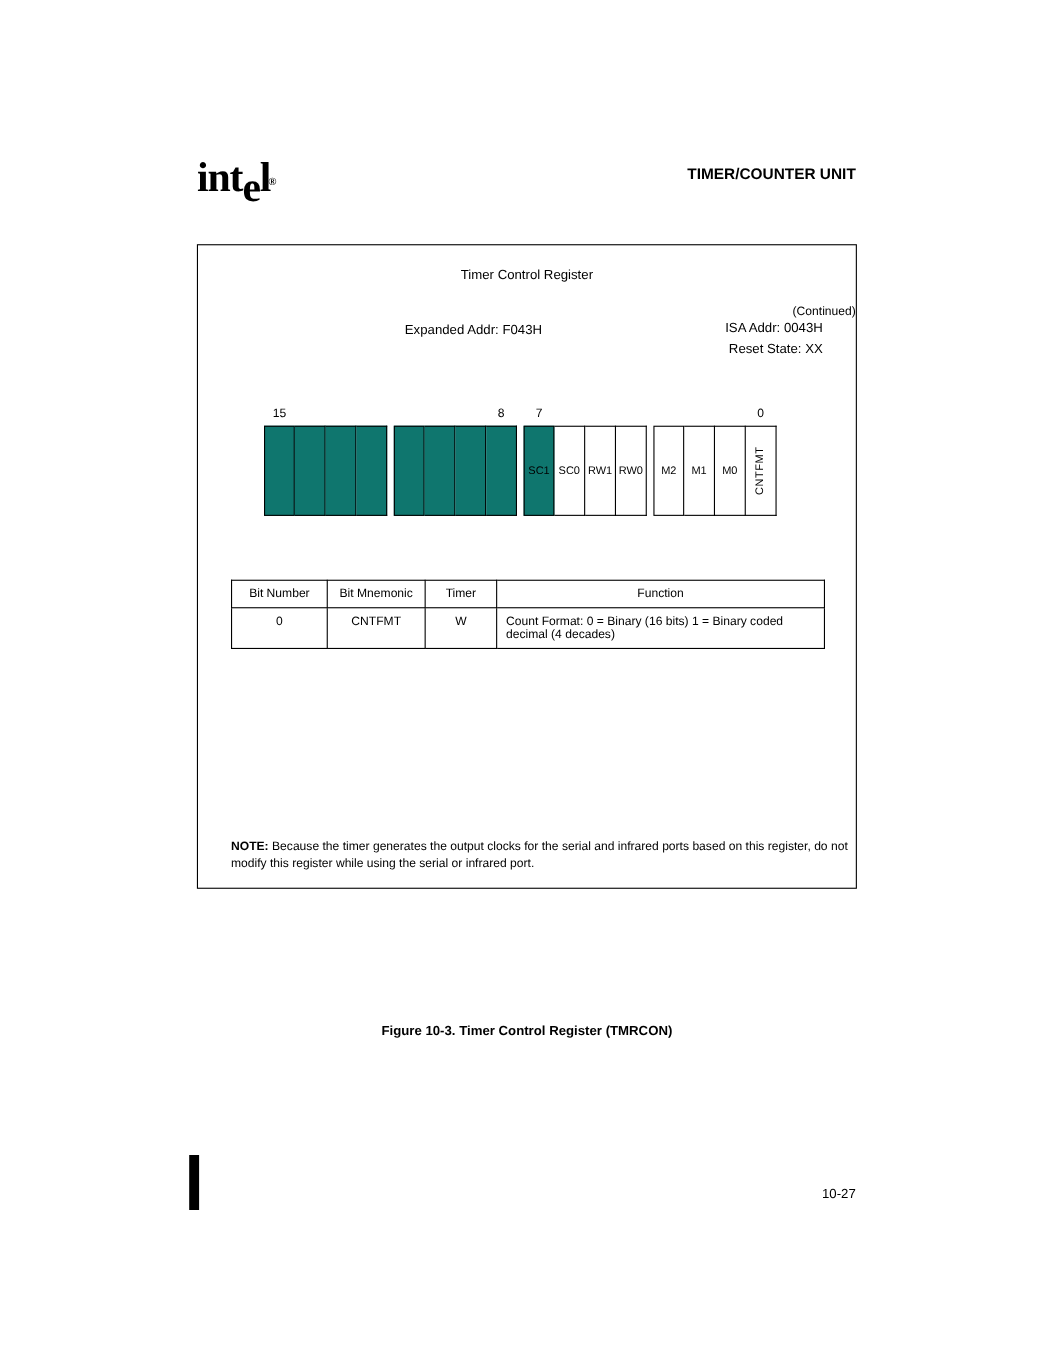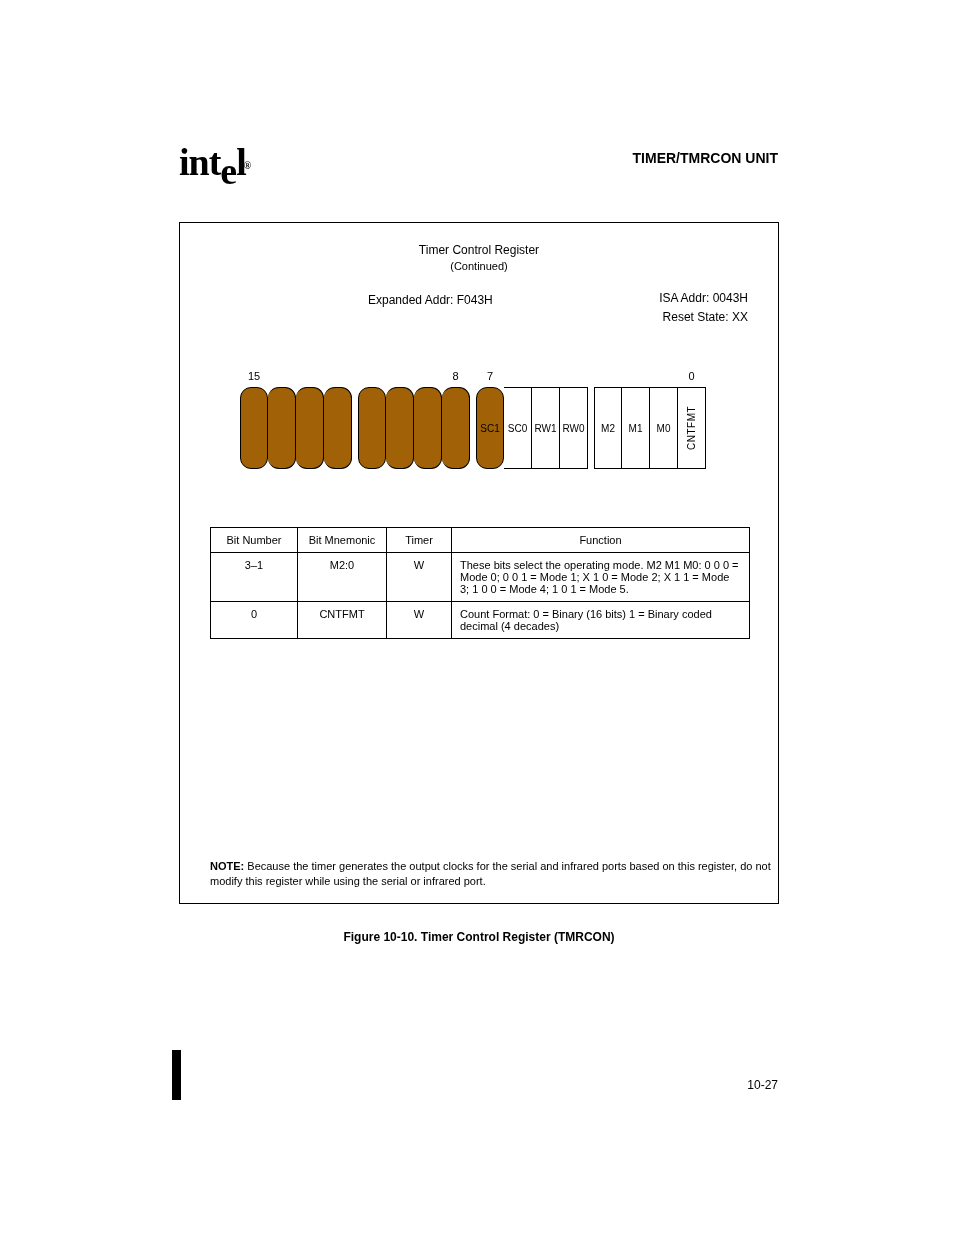--- a/index.html
+++ b/index.html
@@ -48,38 +48,38 @@
     top: 150px;
     font-size: 14px;
     font-weight: 700;
   }
   
   .outer-box {
     position: absolute;
     left: 179px;
     top: 222px;
     width: 600px;
-    height: 682px;
+    height: 586px;
     border: 1px solid #000;
     box-sizing: border-box;
   }
   .reg-name {
     position: absolute;
     top: 20px;
     left: 0;
     right: 0;
   }
   .reg-name .title {
     font-size: 12px;
     text-align: center;
   }
   .reg-name .cont {
     font-size: 11px;
-    text-align: center;
-    margin-top: 3px;
+    text-align: right;
+    margin-top: 20px;
   }
   .expanded {
     position: absolute;
     top: 70px;
     left: 188px;
     font-size: 12px;
   }
   .offset {
     position: absolute;
     top: 68px;
@@ -105,21 +105,21 @@
     display: flex;
   }
   .bitcell {
     width: 28px;
     height: 82px;
     border: 1px solid #000;
     box-sizing: border-box;
     position: relative;
   }
   .bitcell + .bitcell { border-left: none; }
-  .shaded { background: #a16207; border-radius: 11px; }
+  .shaded { background: #0f766e; }
   .bitnum {
     position: absolute;
     top: -18px;
     left: 0;
     right: 0;
     text-align: center;
     font-size: 11px;
   }
   .bitlabel {
     position: absolute;
@@ -202,21 +202,21 @@
 </head>
 <body>
 
 <div class="page">
 
   <div class="logo-wrap">
     <span class="logo">
       <span>int</span><span class="e">e</span><span>l</span><span class="reg">®</span>
     </span>
   </div>
-  <div class="chapter">TIMER/TMRCON UNIT</div>
+  <div class="chapter">TIMER/COUNTER UNIT</div>
 
   <div class="outer-box">
 
     <div class="reg-name">
       <div class="title">Timer Control Register</div>
       <div class="cont">(Continued)</div>
     </div>
 
     <div class="expanded">
       <span>Expanded Addr:</span>
@@ -288,40 +288,33 @@
       <thead>
         <tr>
           <th class="col-bit">Bit Number</th>
           <th class="col-mn">Bit Mnemonic</th>
           <th class="col-type">Timer</th>
           <th>Function</th>
         </tr>
       </thead>
       <tbody>
         <tr>
-          <td>3–1</td>
-          <td>M2:0</td>
-          <td>W</td>
-          <td>These bits select the operating mode.
-M2 M1 M0: 0 0 0 = Mode 0; 0 0 1 = Mode 1; X 1 0 = Mode 2; X 1 1 = Mode 3; 1 0 0 = Mode 4; 1 0 1 = Mode 5.</td>
-        </tr>
-        <tr>
           <td>0</td>
           <td>CNTFMT</td>
           <td>W</td>
           <td>Count Format:
 0 = Binary (16 bits)
 1 = Binary coded decimal (4 decades)</td>
         </tr>
       </tbody>
     </table>
 
     <div class="note">
       <span class="note-label">NOTE:</span>
       <span>Because the timer generates the output clocks for the serial and infrared ports based on this register, do not modify this register while using the serial or infrared port.</span>
     </div>
   </div>
 
-  <div class="fig-cap">Figure 10-10. Timer Control Register (TMRCON)</div>
+  <div class="fig-cap">Figure 10-3. Timer Control Register (TMRCON)</div>
 
   <div class="change-bar"></div>
   <div class="page-num">10-27</div>
 </div>
 
 </body></html>

